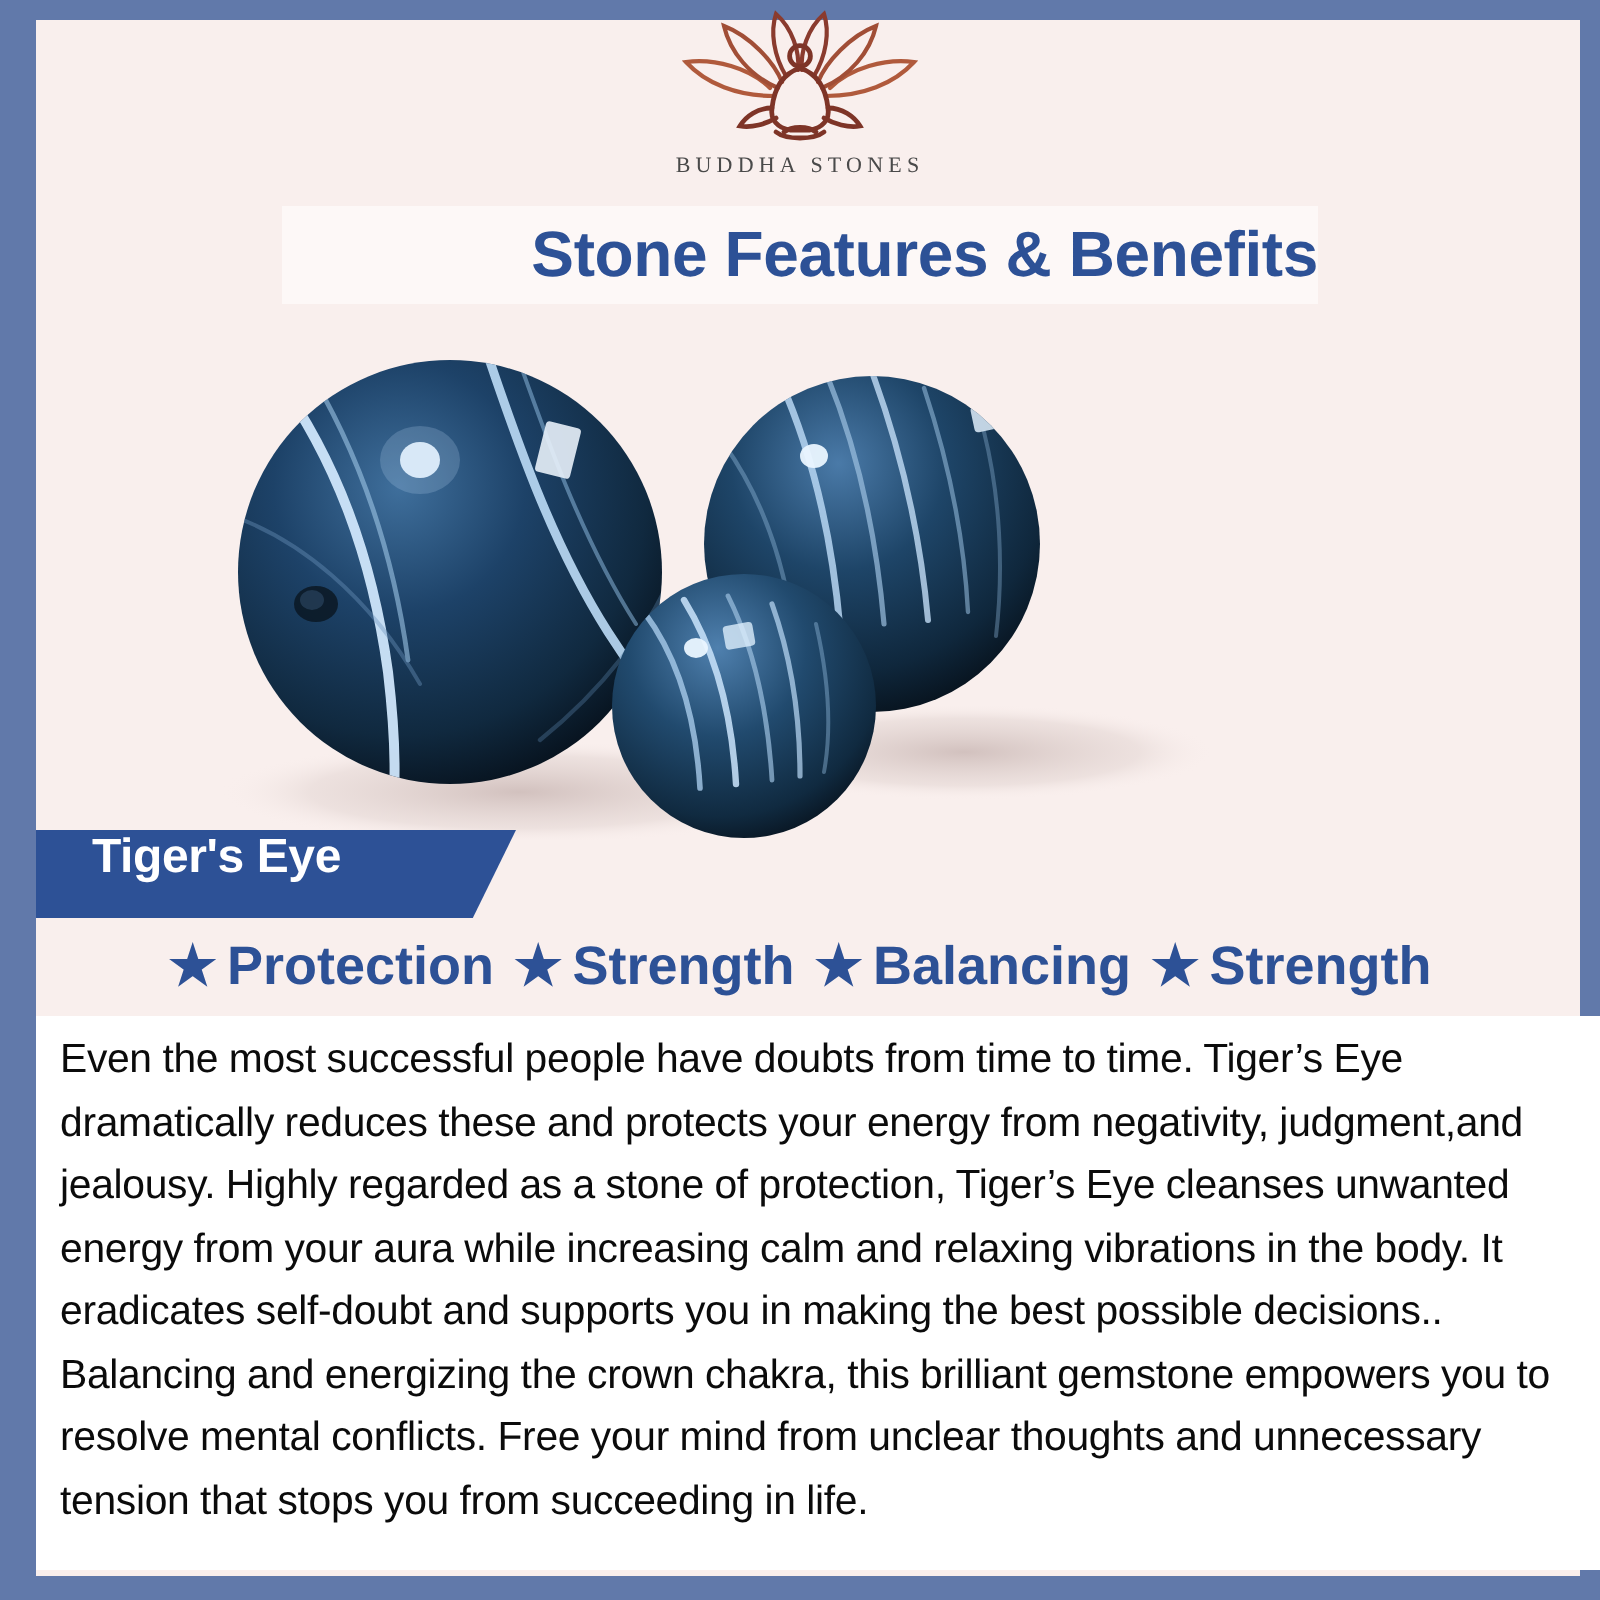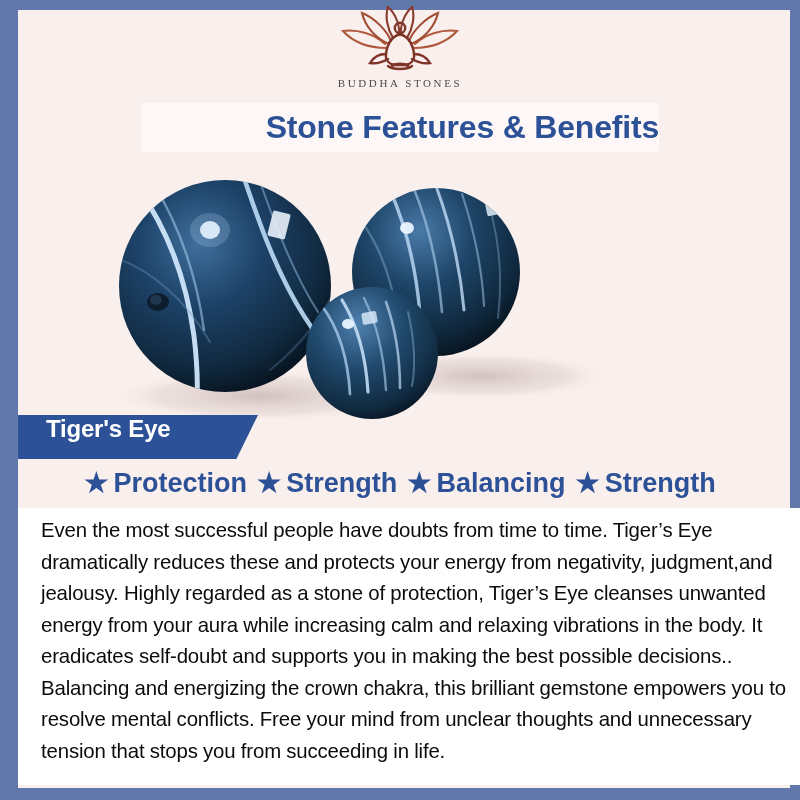--- a/index.html
+++ b/index.html
@@ -73,21 +73,21 @@
     color:#2d5196;font-size:27px;font-weight:bold;white-space:nowrap;
   }
   .benefit .star{font-size:27px;line-height:1;margin-right:5px;}
   .benefit + .benefit{margin-left:10px;}
 
   
   .textbox{
     position:absolute;left:18px;top:508px;width:782px;height:277px;
     background:#ffffff;
     box-sizing:border-box;
-    padding:7px 14px 0 23px;
+    padding:7px 14px 0 12px;
   }
   .body-text{
     color:#0b0b0b;font-size:20.4px;line-height:31.5px;
     font-weight:400;letter-spacing:-0.15px;
     margin:0;
     word-spacing:-0.2px;
   }
 </style>
 </head>
 <body>

